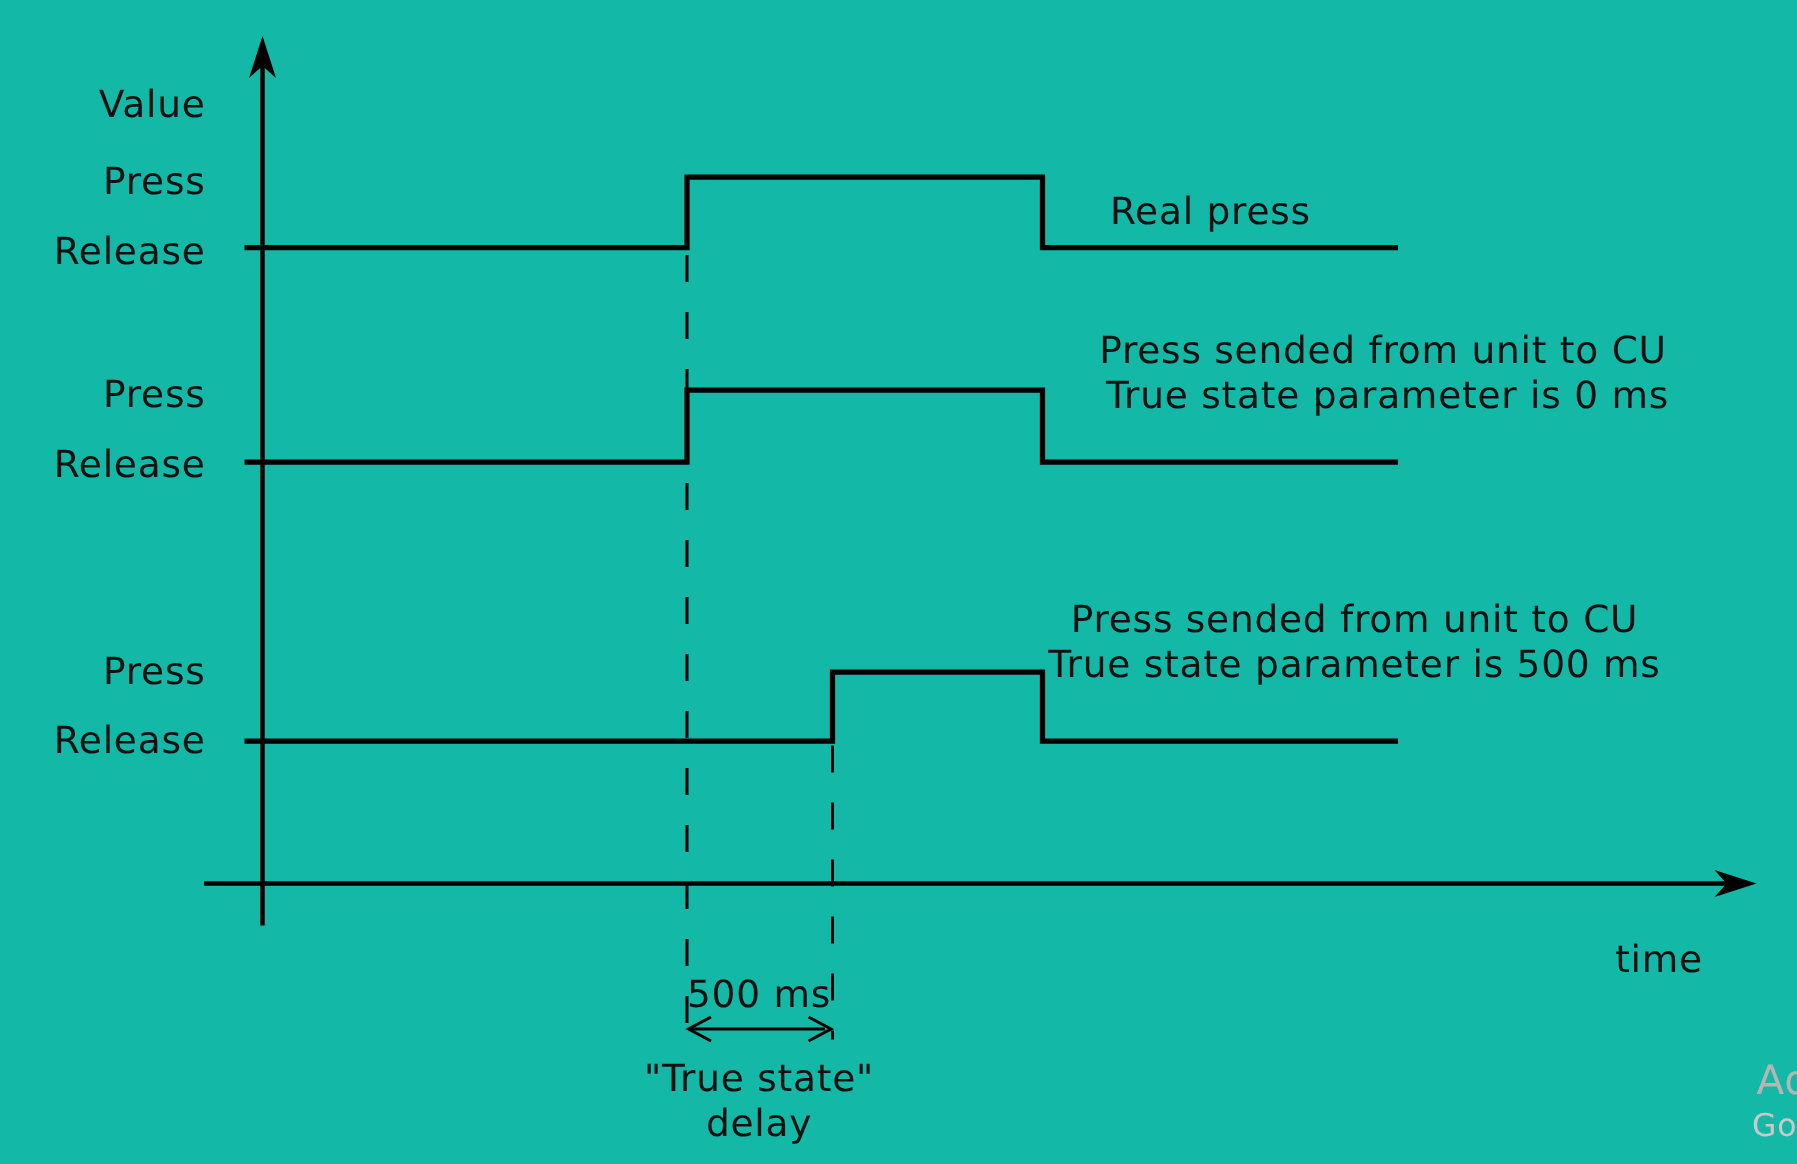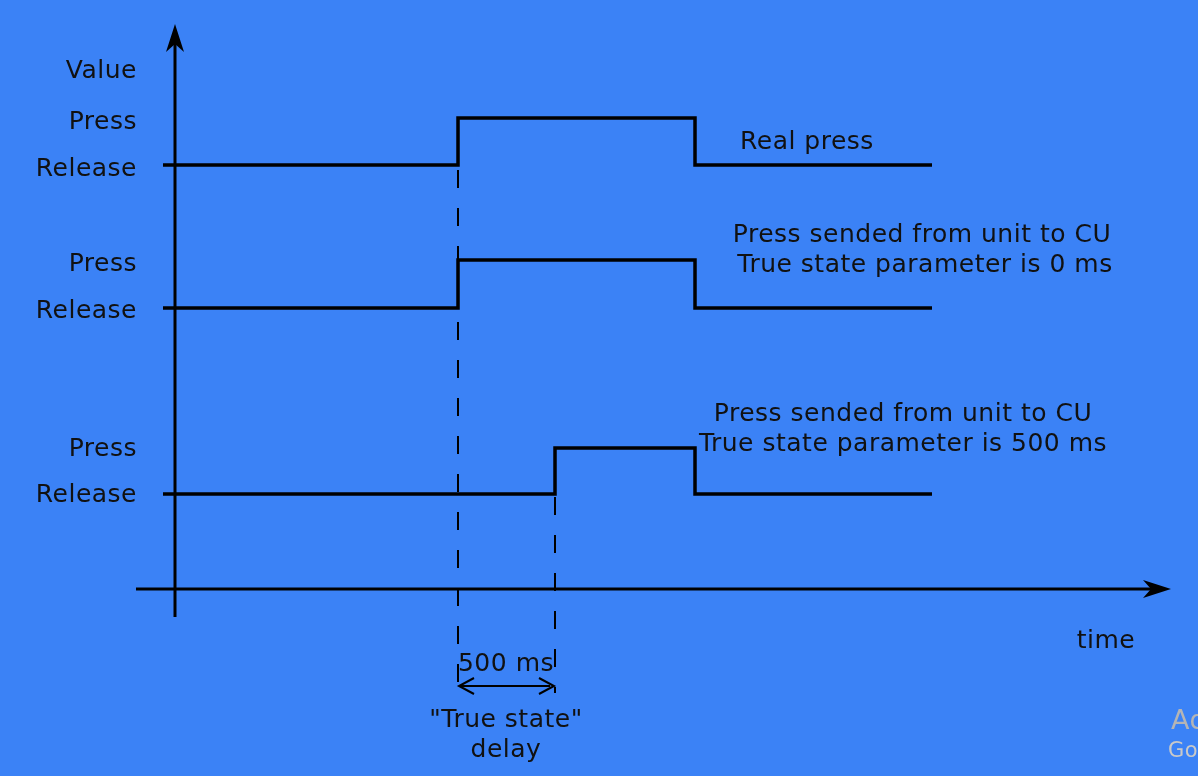--- a/index.html
+++ b/index.html
@@ -4,21 +4,21 @@
 <style>
   html, body {
     margin: 0;
     padding: 0;
     background: #ffffff;
   }
   #stage {
     position: relative;
     width: 1198px;
     height: 776px;
-    background: #3b82f6;
+    background: #14b8a6;
     overflow: hidden;
     font-family: "DejaVu Sans", "Liberation Sans", sans-serif;
   }
   svg { display: block; }
   text {
     font-family: "DejaVu Sans", "Liberation Sans", sans-serif;
     font-size: 25px;
     fill: #111111;
     letter-spacing: 0.5px;
   }

